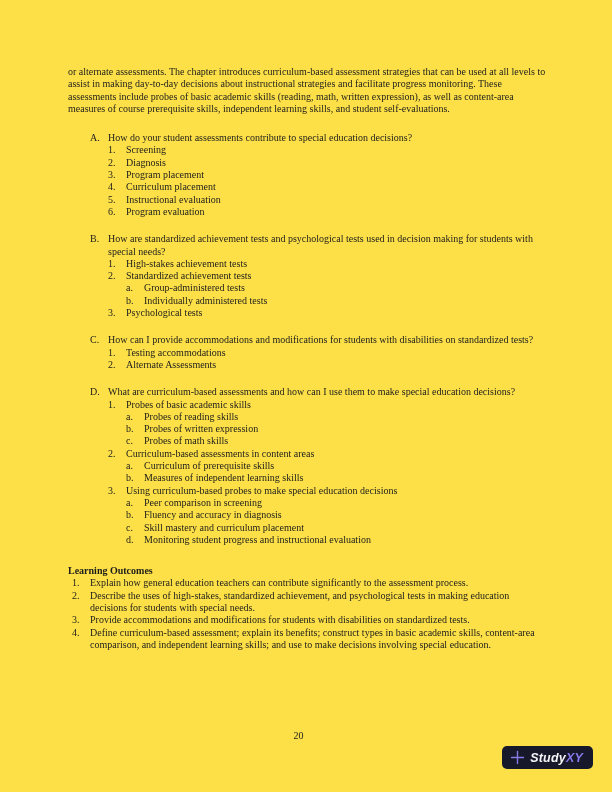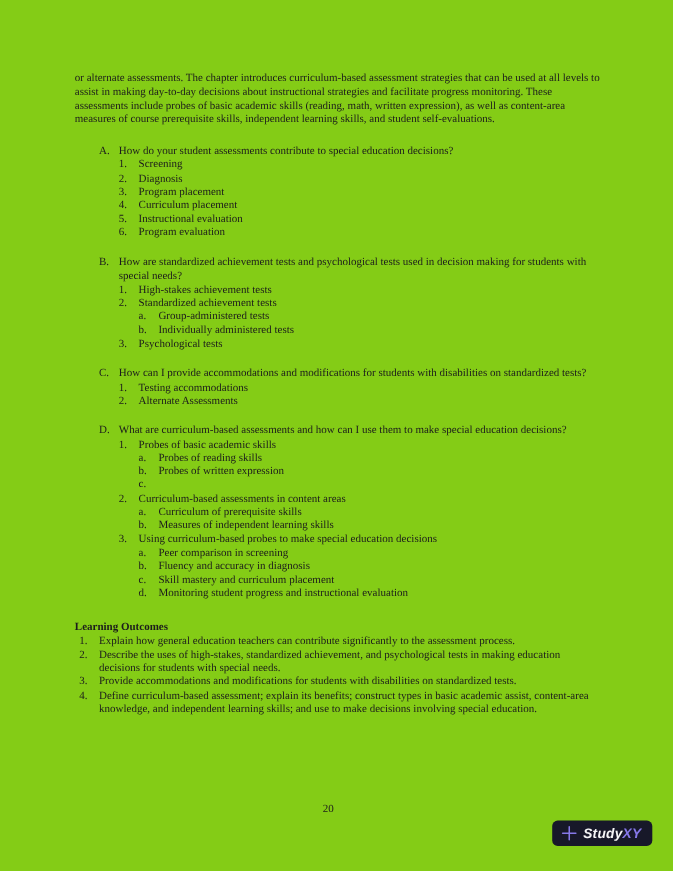--- a/index.html
+++ b/index.html
@@ -5,21 +5,21 @@
   html, body { margin: 0; padding: 0; }
   body {
     width: 612px; height: 792px;
     background: #ffffff;
     font-family: "Liberation Serif", "DejaVu Serif", serif;
     color: #1c1c1c;
     position: relative;
   }
   .page {
     position: absolute; inset: 0;
-    background: #84cc16;
+    background: #fde047;
     overflow: hidden;
   }
   .content {
     position: absolute;
     left: 68px; top: 66px;
     width: 478px;
     font-size: 10px;
     line-height: 12.3px;
   }
   .intro { margin: 0 0 17px 0; }
@@ -153,20 +153,21 @@
       <div class="row lvl-2">
         <span class="marker">a.</span>
         <span class="txt">Probes of reading skills</span>
       </div>
       <div class="row lvl-2">
         <span class="marker">b.</span>
         <span class="txt">Probes of written expression</span>
       </div>
       <div class="row lvl-2">
         <span class="marker">c.</span>
+        <span class="txt">Probes of math skills</span>
       </div>
       <div class="row lvl-1">
         <span class="marker">2.</span>
         <span class="txt">Curriculum-based assessments in content areas</span>
       </div>
       <div class="row lvl-2">
         <span class="marker">a.</span>
         <span class="txt">Curriculum of prerequisite skills</span>
       </div>
       <div class="row lvl-2">
@@ -204,21 +205,21 @@
       <div class="row lo-row">
         <span class="marker">2.</span>
         <span class="txt">Describe the uses of high-stakes, standardized achievement, and psychological tests in making education decisions for students with special needs.</span>
       </div>
       <div class="row lo-row">
         <span class="marker">3.</span>
         <span class="txt">Provide accommodations and modifications for students with disabilities on standardized tests.</span>
       </div>
       <div class="row lo-row">
         <span class="marker">4.</span>
-        <span class="txt">Define curriculum-based assessment; explain its benefits; construct types in basic academic assist, content-area knowledge, and independent learning skills; and use to make decisions involving special education.</span>
+        <span class="txt">Define curriculum-based assessment; explain its benefits; construct types in basic academic skills, content-area comparison, and independent learning skills; and use to make decisions involving special education.</span>
       </div>
     </div>
 
   </div>
 
   <div class="footer-pagenum">20</div>
 
   <div class="logo-badge" style="background: rgb(23, 24, 41);">
     <span class="plus-icon">
       <svg width="15" height="15" viewBox="0 0 15 15">

